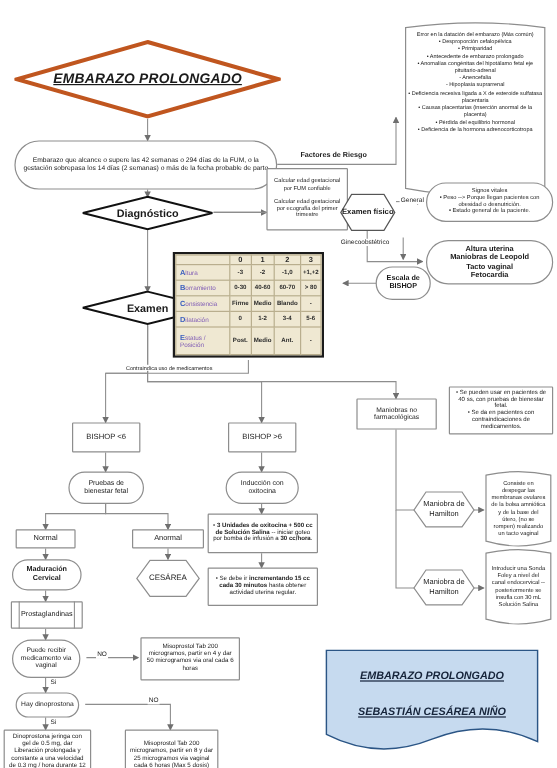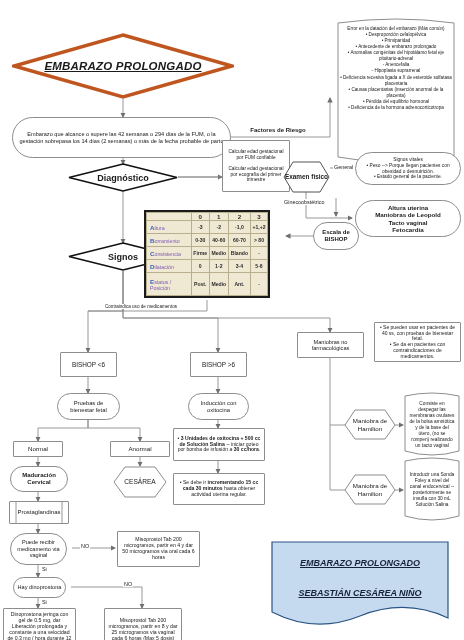--- a/index.html
+++ b/index.html
@@ -202,21 +202,21 @@
       <div>Maniobras de Leopold</div>
       <div>Tacto vaginal</div>
       <div>Fetocardia</div>
     </div>
   </div>
 
   <div class="diamond-k" style="left:68px;top:242px;width:110px;height:29px;">
     <svg viewBox="0 0 110 29" preserveAspectRatio="none" style="position:absolute;inset:0;width:100%;height:100%;">
       <polygon points="55,1 109,14.5 55,28 1,14.5" fill="#ffffff" stroke="#111111" stroke-width="1.6"></polygon>
     </svg>
-    <div class="lbl">Signos</div>
+    <div class="lbl">Examen</div>
   </div>
 
   <div id="bishop-table">
     <table>
       <thead>
         <tr>
           <th style="width:37%;"></th>
           <th>0</th>
           <th>1</th>
           <th>2</th>

